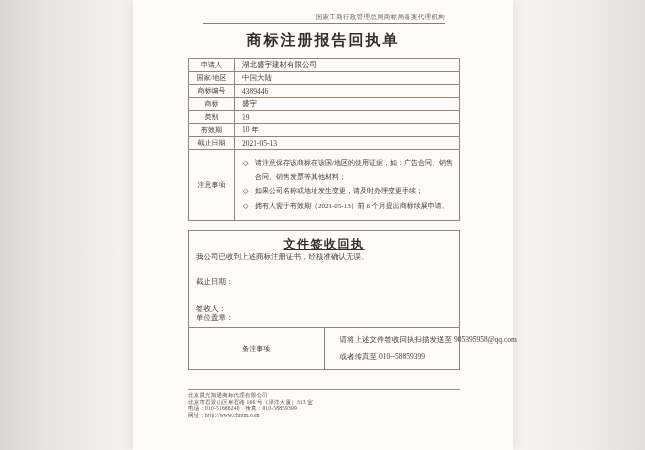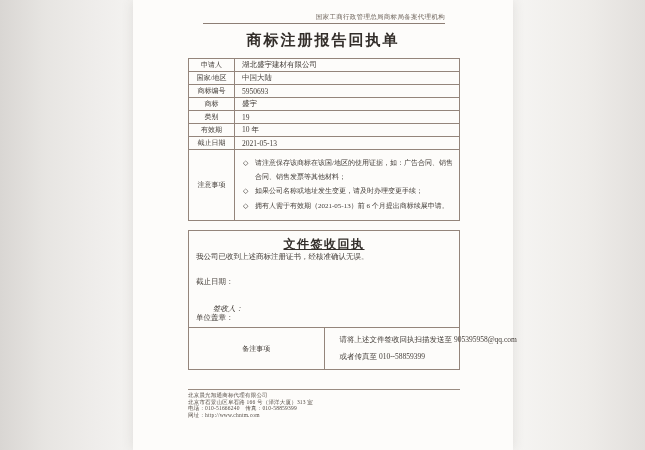--- a/index.html
+++ b/index.html
@@ -38,21 +38,21 @@
   .receipt-table{position:absolute;top:230px;left:55px;width:272px;}
   .receipt-cell{height:96px;padding:0;vertical-align:top;}
   .cellwrap{position:relative;width:100%;height:96px;}
   .receipt-title{
     position:absolute;top:5px;left:0;width:100%;text-align:center;
     font-size:12px;font-weight:bold;letter-spacing:1.5px;color:#332e2a;
     text-decoration:underline;
   }
   .receipt-statement{position:absolute;top:21px;left:7px;right:6px;font-size:7.5px;color:#433d38;}
   .seal-label{position:absolute;top:46px;left:7px;font-size:7.5px;color:#433d38;}
-  .signer-label{position:absolute;top:73px;left:24px;font-size:7.5px;color:#433d38;font-style:italic;}
+  .signer-label{position:absolute;top:73px;left:7px;font-size:7.5px;color:#433d38;}
   .date-label{position:absolute;top:82px;left:7px;font-size:7.5px;color:#433d38;}
   .remark-lbl{width:45px;text-align:center;font-size:7px;}
   .remark-cell{padding:3px 4px 4px 15px;font-size:7.5px;}
   .remark-line{line-height:17px;height:17px;white-space:nowrap;color:#433d38;}
   .footer{
     position:absolute;top:389px;left:55px;width:272px;
     border-top:1px solid #9a8c82;padding-top:2px;
     font-size:5.5px;line-height:6.6px;color:#564e47;letter-spacing:.2px;
   }
   .footer div{white-space:nowrap;}
@@ -72,21 +72,21 @@
           <tr>
         <td class="lbl">申请人</td>
         <td class="val">湖北盛宇建材有限公司</td>
       </tr>
       <tr>
         <td class="lbl">国家/地区</td>
         <td class="val">中国大陆</td>
       </tr>
       <tr>
         <td class="lbl">商标编号</td>
-        <td class="val">5950693</td>
+        <td class="val">4389446</td>
       </tr>
       <tr>
         <td class="lbl">商标</td>
         <td class="val">盛宇</td>
       </tr>
       <tr>
         <td class="lbl">类别</td>
         <td class="val">19</td>
       </tr>
       <tr>

